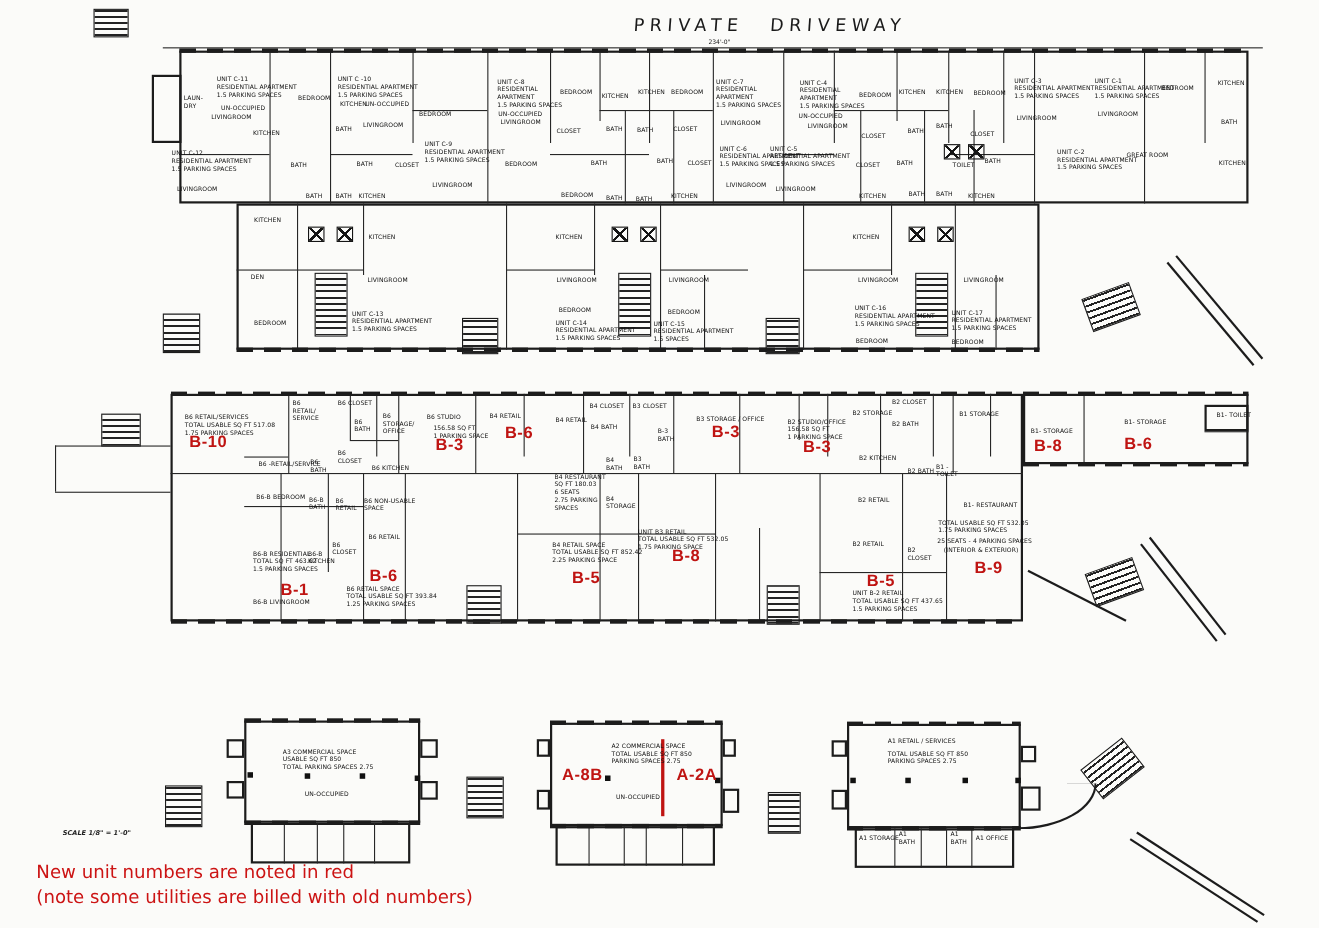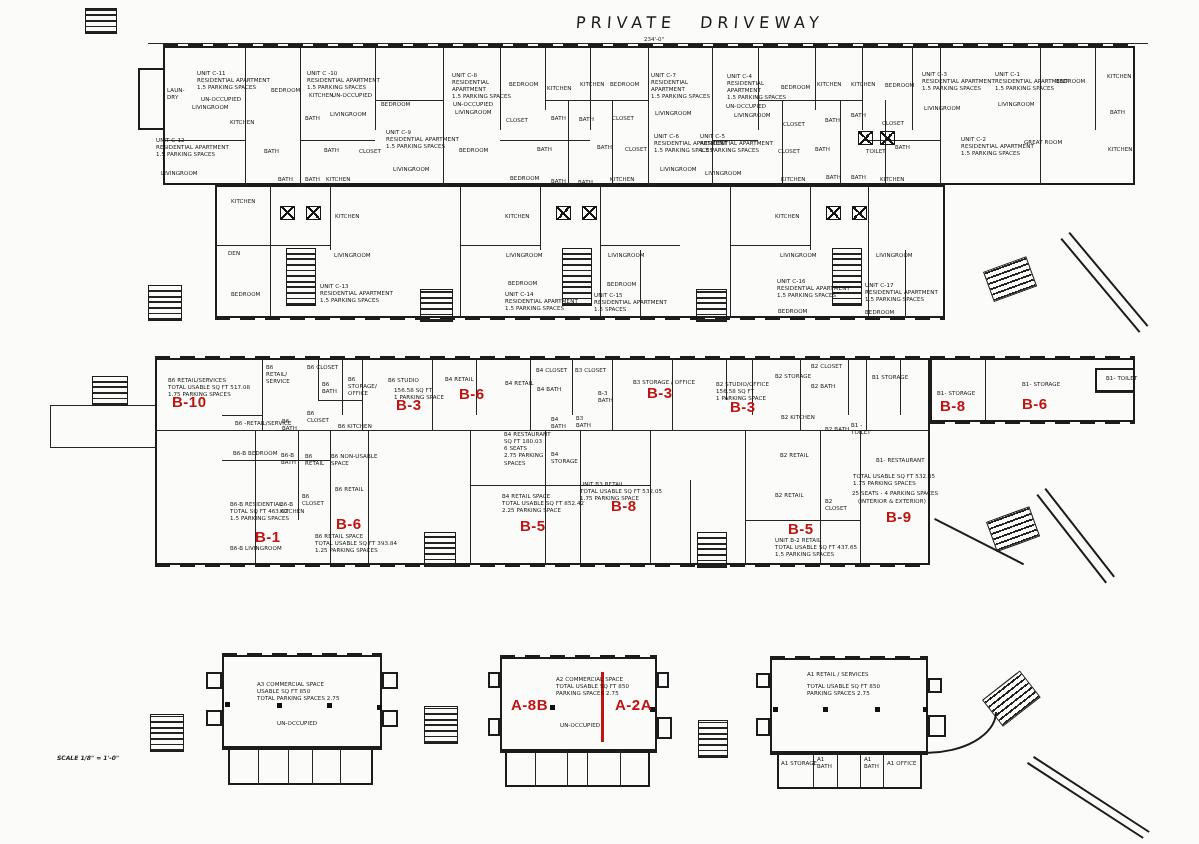--- a/index.html
+++ b/index.html
@@ -33,20 +33,22 @@
   #red-divider{position:absolute;width:3px;}
 </style>
 </head>
 <body>
 
 <div id="page">
   <div id="plan" style="position:absolute;inset:0;">
     <div id="title">PRIVATE DRIVEWAY</div>
     <div id="title-dim">234'-0"</div>
     <div id="scale-note">SCALE 1/8" = 1'-0"</div>
+    <div id="legend-note" style="color: rgb(204, 20, 20);">New unit numbers are noted in red
+(note some utilities are billed with old numbers)</div>
     <div id="red-divider" style="left: 601px; top: 672px; height: 70px; background: rgb(191, 20, 18);"></div>
   <div class="rect" style="left: 163px; top: 46px; width: 972px; height: 139px;"></div>
       <div class="rect" style="left: 215px; top: 185px; width: 730px; height: 133px;"></div>
       <div class="rect" style="left: 138px; top: 68px; width: 27px; height: 62px;"></div>
       <div class="rect" style="left: 155px; top: 358px; width: 775px; height: 207px;"></div>
       <div class="rect" style="left: 930px; top: 358px; width: 205px; height: 64px;"></div>
       <div class="rect" style="left: 222px; top: 655px; width: 160px; height: 93px;"></div>
       <div class="rect" style="left: 228px; top: 748px; width: 145px; height: 37px;"></div>
       <div class="rect" style="left: 500px; top: 657px; width: 157px; height: 94px;"></div>
       <div class="rect" style="left: 505px; top: 751px; width: 145px; height: 36px;"></div>

